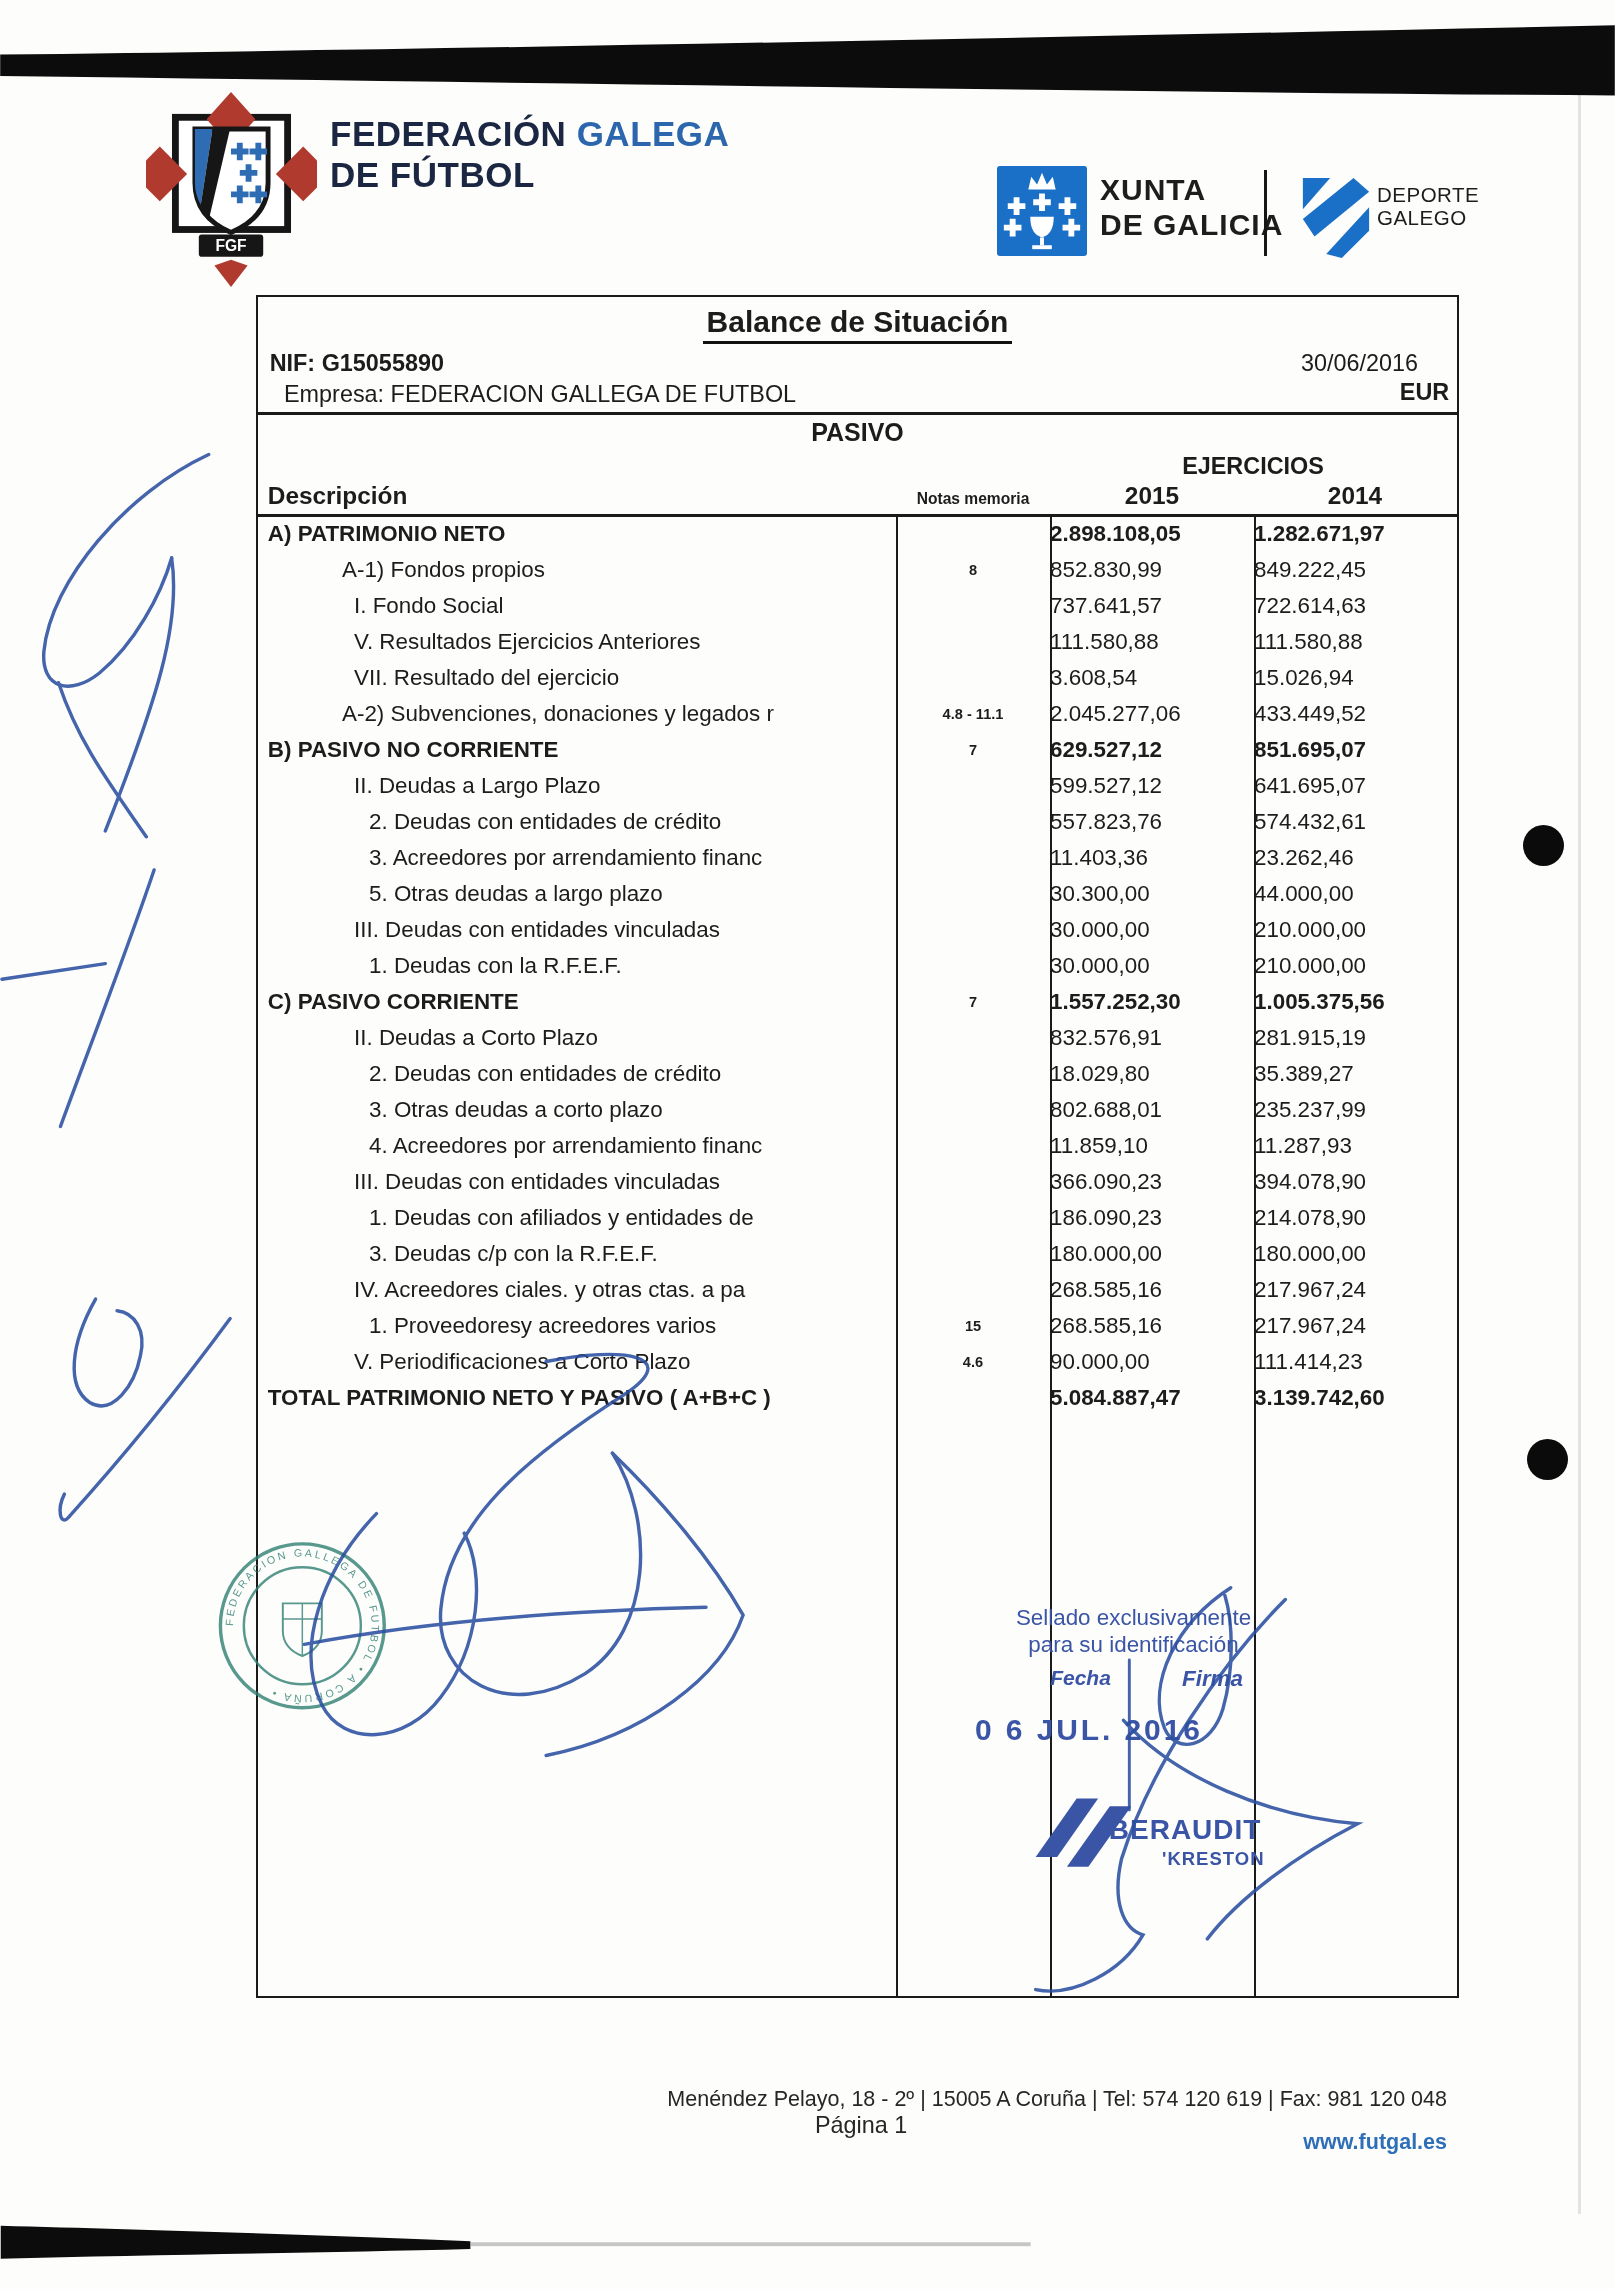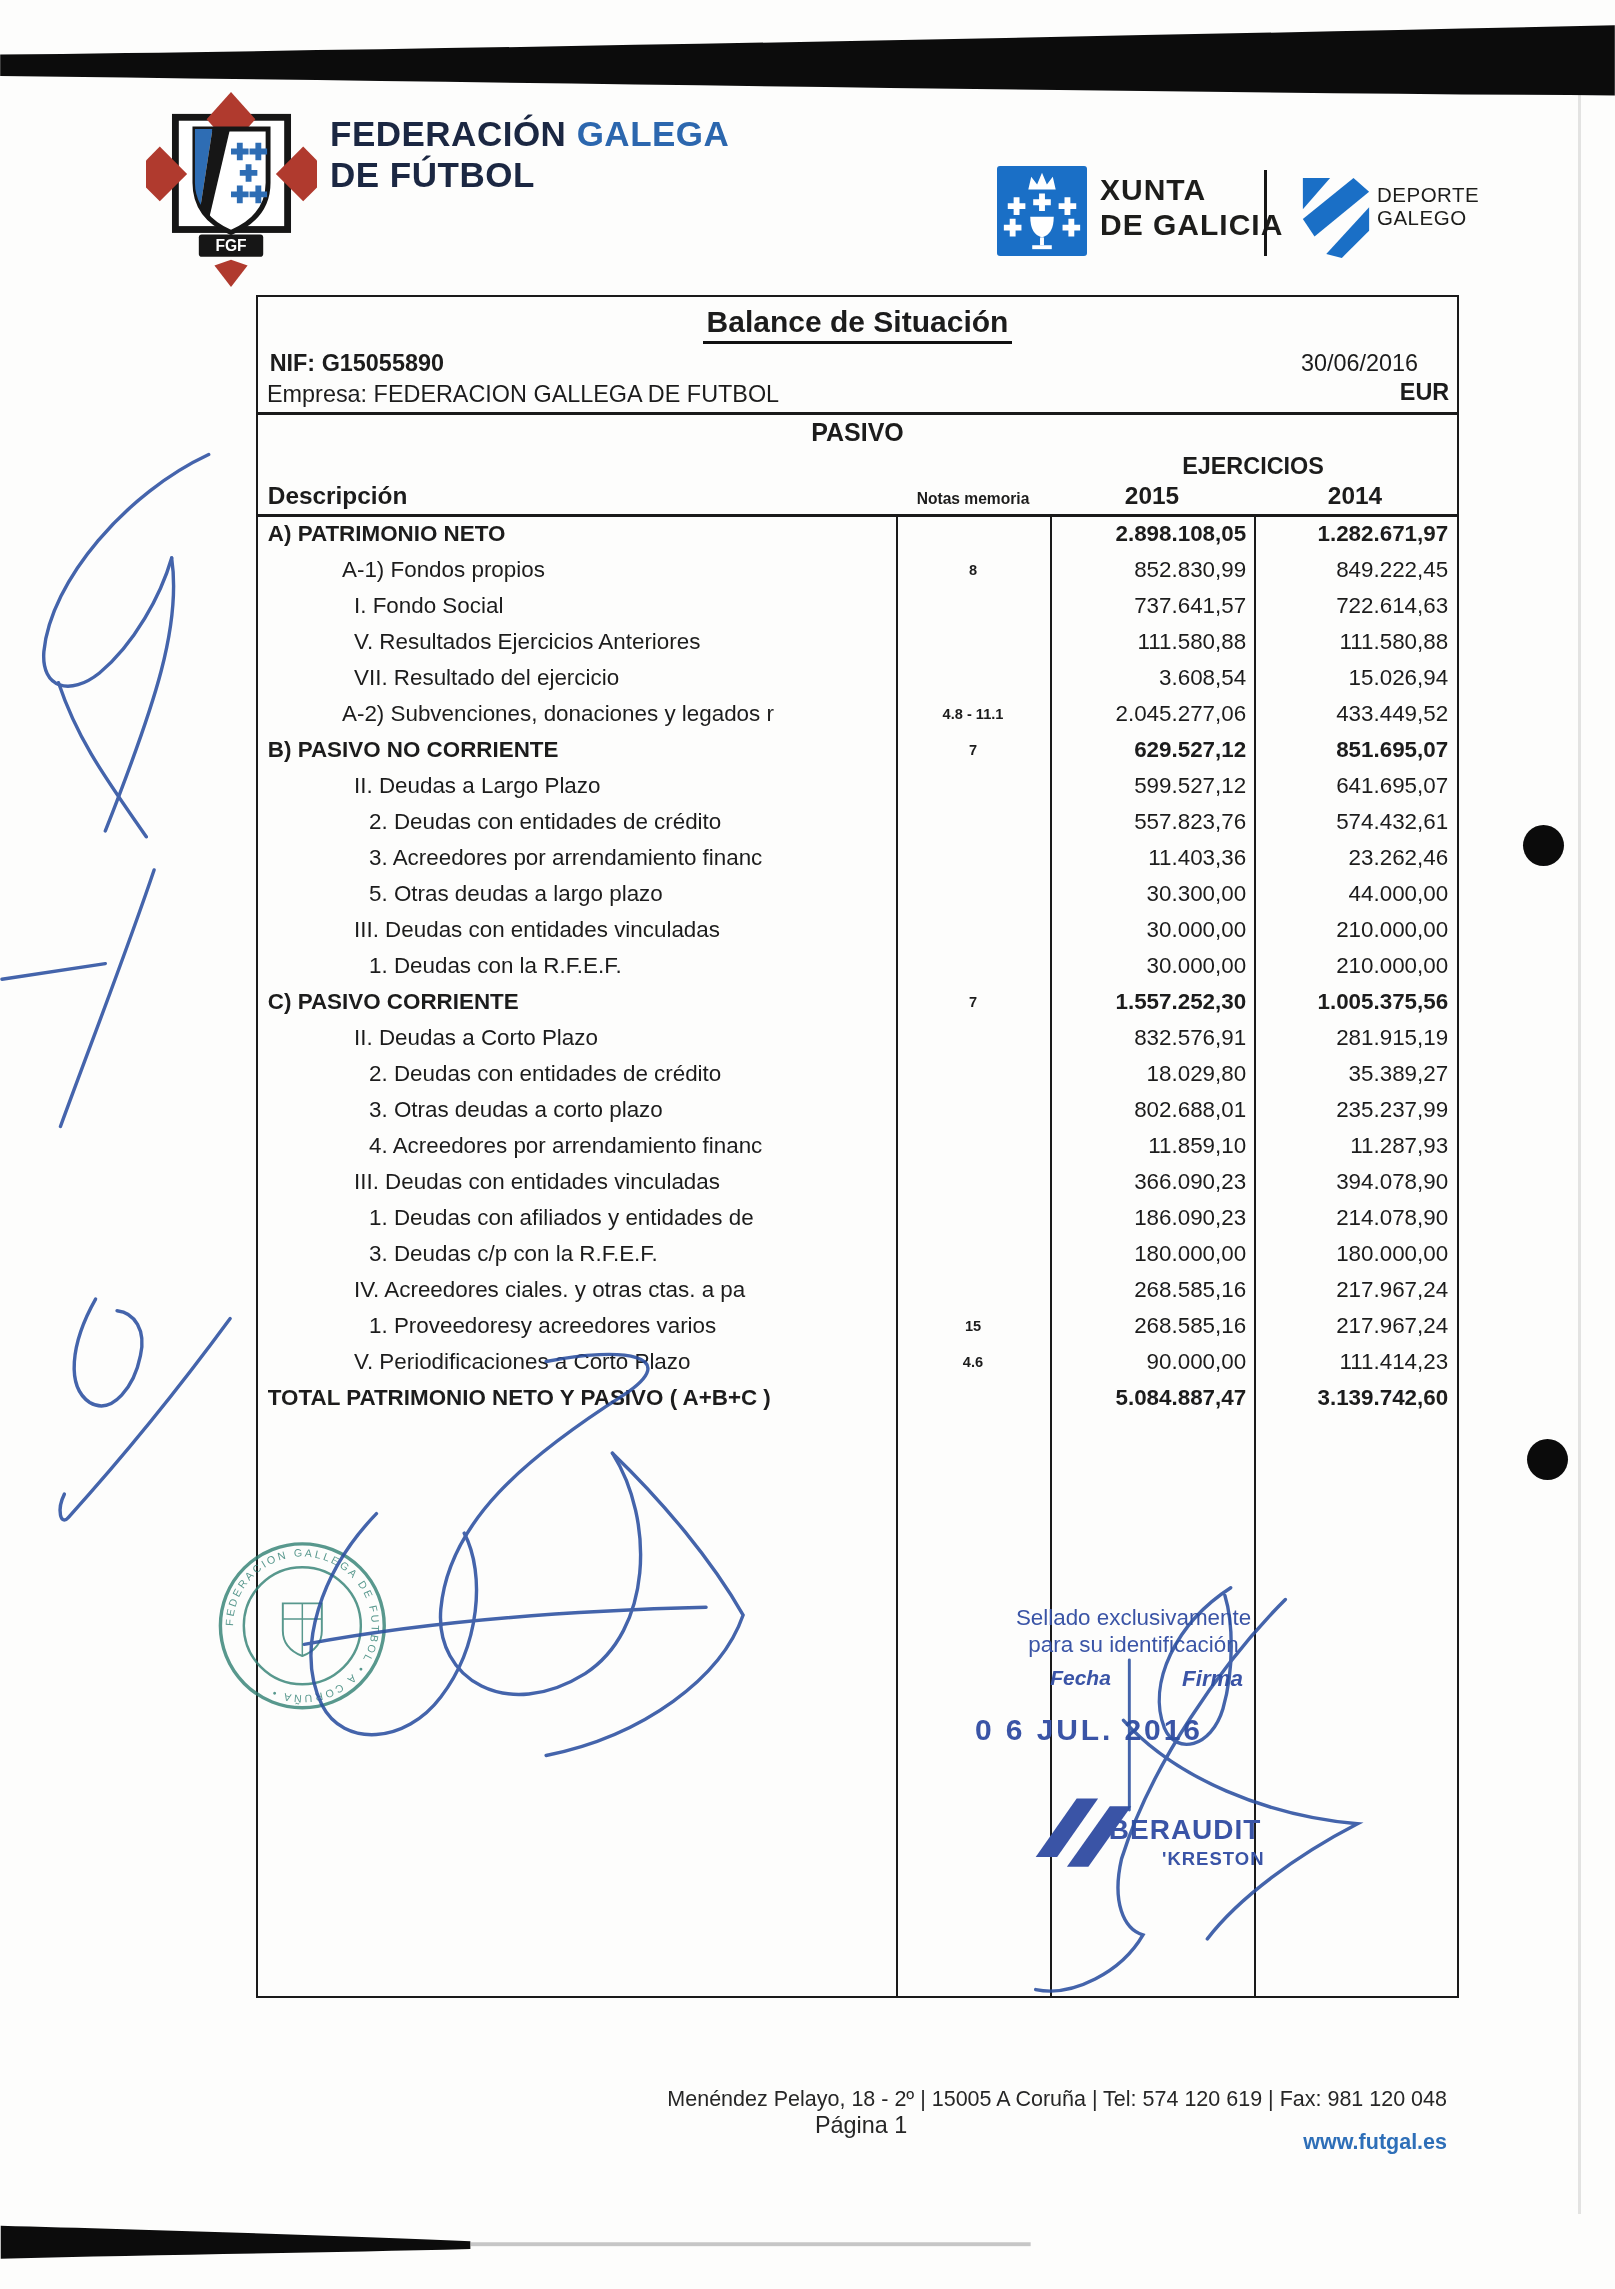--- a/index.html
+++ b/index.html
@@ -12,38 +12,38 @@
   .org-text .galega{color:#2c67ae;}
   .xunta-text{position:absolute;left:1100px;top:172px;font-weight:700;font-size:30px;line-height:35px;letter-spacing:1px;color:#1d1d1b;}
   .gov-divider{position:absolute;left:1264px;top:170px;width:2.9px;height:86px;background:#161616;}
   .deporte-text{position:absolute;left:1377px;top:183px;font-weight:400;font-size:20.5px;line-height:23.4px;letter-spacing:0.5px;color:#1d1d1b;}
   
   .doc-box{position:absolute;left:256px;top:295px;width:1203px;height:1703px;border:2.9px solid #1a1a1a;box-sizing:border-box;background:transparent;}
   .title-wrap{position:absolute;top:7.8px;left:0;width:100%;text-align:center;}
   .doc-title{display:inline-block;font-size:30px;font-weight:700;border-bottom:3.9px solid #111;padding:0 3.9px 2px 3.9px;}
   .nif{position:absolute;left:11.7px;top:53px;font-size:23.4px;font-weight:700;}
   .doc-date{position:absolute;right:39px;top:53px;font-size:23.4px;}
-  .empresa{position:absolute;left:9px;top:84px;font-size:23.4px;}
+  .empresa{position:absolute;left:26px;top:84px;font-size:23.4px;}
   .eur{position:absolute;right:7.8px;top:82px;font-size:23.4px;font-weight:700;}
   .hline1{position:absolute;left:0;right:0;top:115px;height:2.9px;background:#1a1a1a;}
   .pasivo{position:absolute;left:0;top:121px;width:100%;text-align:center;font-size:25px;font-weight:700;}
   .ejercicios{position:absolute;left:792px;top:156px;width:406px;text-align:center;font-size:23.4px;font-weight:700;}
   .h-desc{position:absolute;left:9.8px;top:185px;font-size:24.4px;font-weight:700;}
   .h-notas{position:absolute;left:638px;top:193px;width:154px;text-align:center;font-size:15.6px;font-weight:700;}
   .h-2015{position:absolute;left:792px;top:185px;width:204px;text-align:center;font-size:24.4px;font-weight:700;}
   .h-2014{position:absolute;left:996px;top:185px;width:202px;text-align:center;font-size:24.4px;font-weight:700;}
   .hline2{position:absolute;left:0;right:0;top:217px;height:2.9px;background:#1a1a1a;}
   .vline{position:absolute;top:217px;bottom:0;width:2px;background:#1a1a1a;}
   .vl1{left:638px;} .vl2{left:792px;} .vl3{left:996px;}
   .rows{position:absolute;left:0;top:219px;width:1198px;}
   .trow{display:flex;height:36px;align-items:center;}
   .trow.b .c-desc,.trow.b .c-val{font-weight:700;}
   .c-desc{flex:0 0 638px;font-size:22.4px;white-space:nowrap;overflow:hidden;box-sizing:border-box;}
   .c-nota{flex:0 0 154px;font-size:14.6px;font-weight:700;text-align:center;}
-  .c-val{flex:0 0 204px;font-size:22.4px;text-align:right;padding-right:7.8px;box-sizing:border-box;padding-left:17px;}
+  .c-val{flex:0 0 204px;font-size:22.4px;text-align:left;padding-right:7.8px;box-sizing:border-box;}
   .c-val:last-child{flex:0 0 202px;}
   .ind0{padding-left:9.8px;} .ind1{padding-left:84px;} .ind2{padding-left:96px;} .ind3{padding-left:111px;}
   
   .stamp-blue{color:#3a54a6;}
   .sello{position:absolute;left:1003px;top:1604px;width:261px;text-align:center;font-size:22.4px;line-height:27px;}
   .fecha{position:absolute;left:1030px;top:1666px;width:101px;text-align:center;font-size:21px;font-weight:700;font-style:italic;}
   .firma{position:absolute;left:1162px;top:1666px;width:101px;text-align:center;font-size:22.4px;font-weight:700;font-style:italic;}
   .datestamp{position:absolute;left:975px;top:1713px;font-size:30px;font-weight:700;letter-spacing:2.9px;}
   .iberaudit{position:absolute;left:1100px;top:1814px;font-size:28px;font-weight:800;letter-spacing:1px;}
   .kreston{position:absolute;left:1162px;top:1848px;font-size:18.5px;font-weight:700;letter-spacing:1px;}

